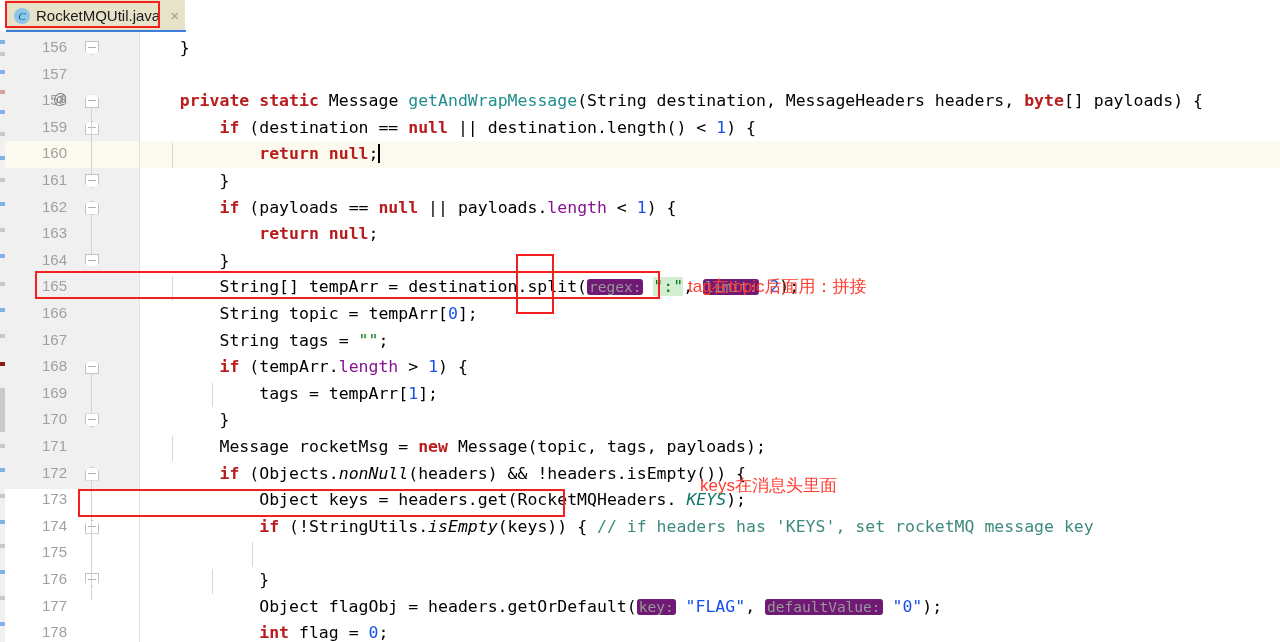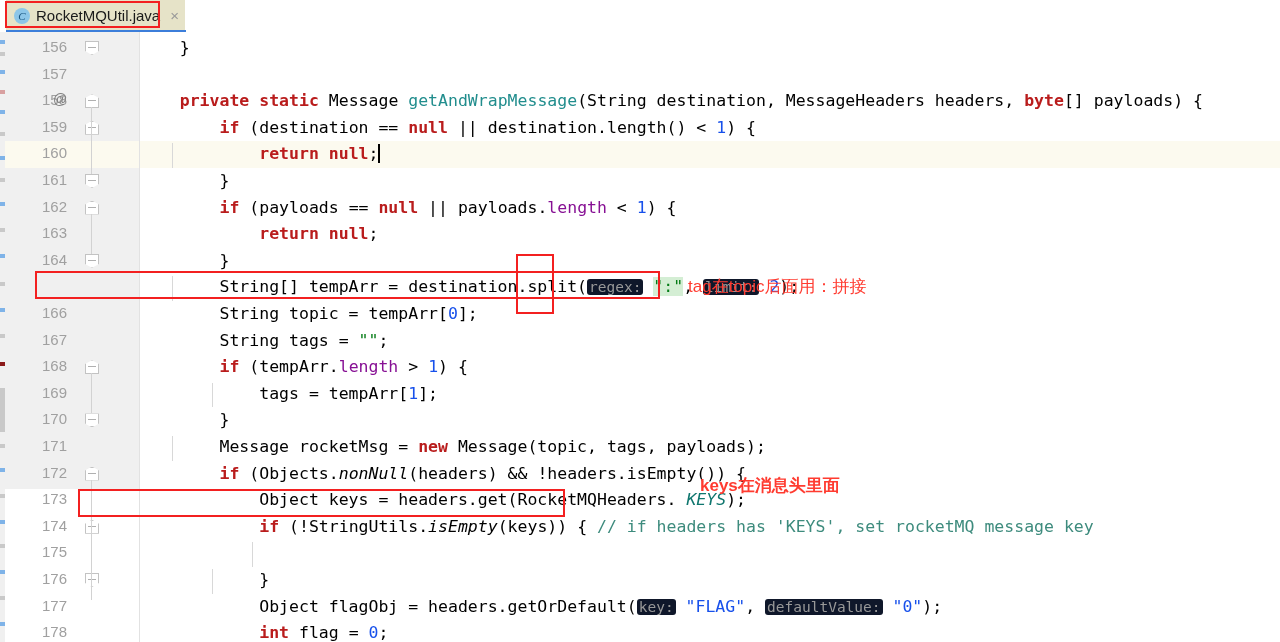--- a/index.html
+++ b/index.html
@@ -168,21 +168,21 @@
   .str   { color: #067d17; }
   .strb  { color: #1750eb; }
   .cmt   { color: #3d8b7d; }
   .mth   { color: #218d8d; }
   .fld   { color: #871094; }
   .stat  { font-style: italic; }
   .statf { color: #0f766e; font-style: italic; margin-left: 10px; }
 
   
   .hint {
-    background: #0f172a;
+    background: #701a75;
     color: #989898;
     border-radius: 3px;
     padding: 0 2px;
     font-size: 14.5px;
   }
   
   .selstr { background: #d4eed4; }
 
   
   .caret {
@@ -303,20 +303,23 @@
       </div>
       <div class="gutter-row" style="top: 189.2px;">
         <span class="lineno">163</span>
       </div>
       <div class="gutter-row" style="top: 215.8px;">
         <span class="lineno">164</span>
         <span class="fold bot">
           <span class="hex"></span>
           <span class="minus"></span>
         </span>
+      </div>
+      <div class="gutter-row" style="top: 242.4px;">
+        <span class="lineno">165</span>
       </div>
       <div class="gutter-row" style="top: 269px;">
         <span class="lineno">166</span>
       </div>
       <div class="gutter-row" style="top: 295.6px;">
         <span class="lineno">167</span>
       </div>
       <div class="gutter-row" style="top: 322.2px;">
         <span class="lineno">168</span>
         <span class="fold top">
@@ -408,14 +411,14 @@
       <div class="indent-guide" style="left: 32px; top: 404px; height: 24.6px;"></div>
       <div class="indent-guide" style="left: 112px; top: 510.4px; height: 24.6px;"></div>
       <div class="indent-guide" style="left: 72px; top: 537px; height: 24.6px;"></div>
     </div>
 
   <div class="redbox" style="left:35px; top:239px; width:625px; height:28px;"></div>
   <div class="redbox" style="left:516px; top:222px; width:38px; height:60px;"></div>
   <div class="redbox" style="left:78px; top:457px; width:487px; height:28px;"></div>
 
   <div class="note" style="left:688px; top:243px;">tag在topic后面用：拼接</div>
-  <div class="note" style="left:700px; top:442px;font-weight:bold;">keys在消息头里面</div>
+  <div class="note" style="left:700px; top:442px;">keys在消息头里面</div>
 </div>
 
 </body></html>

